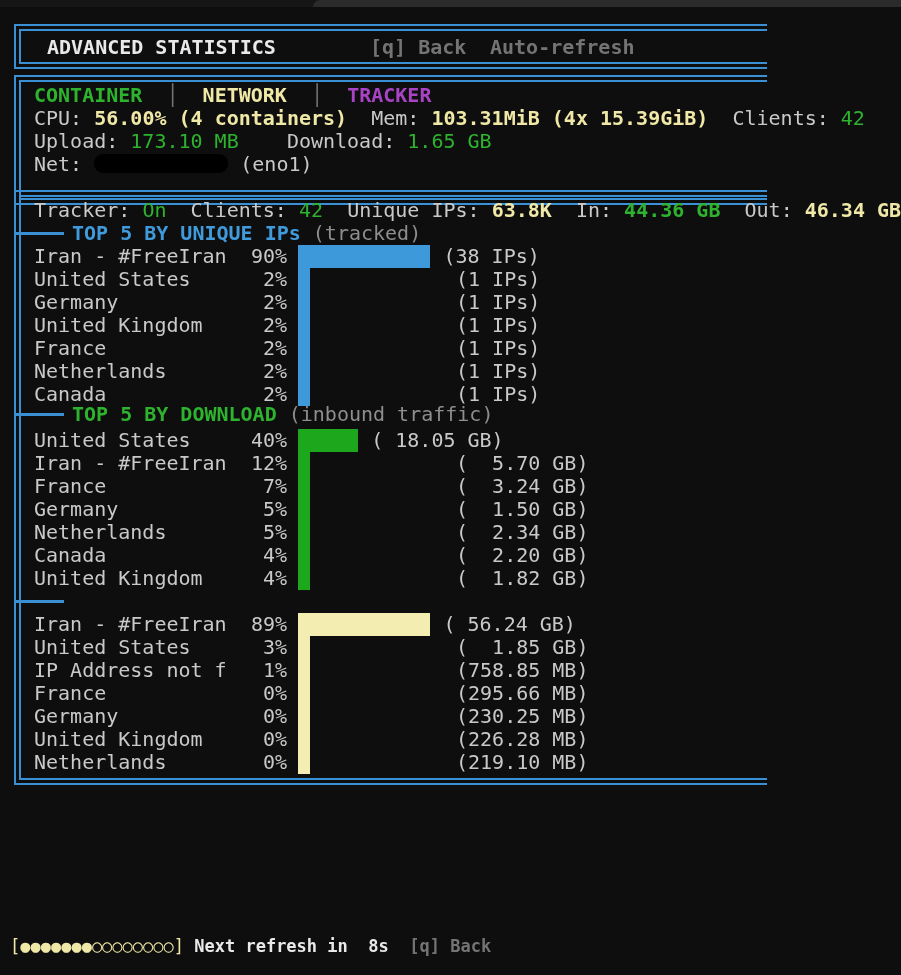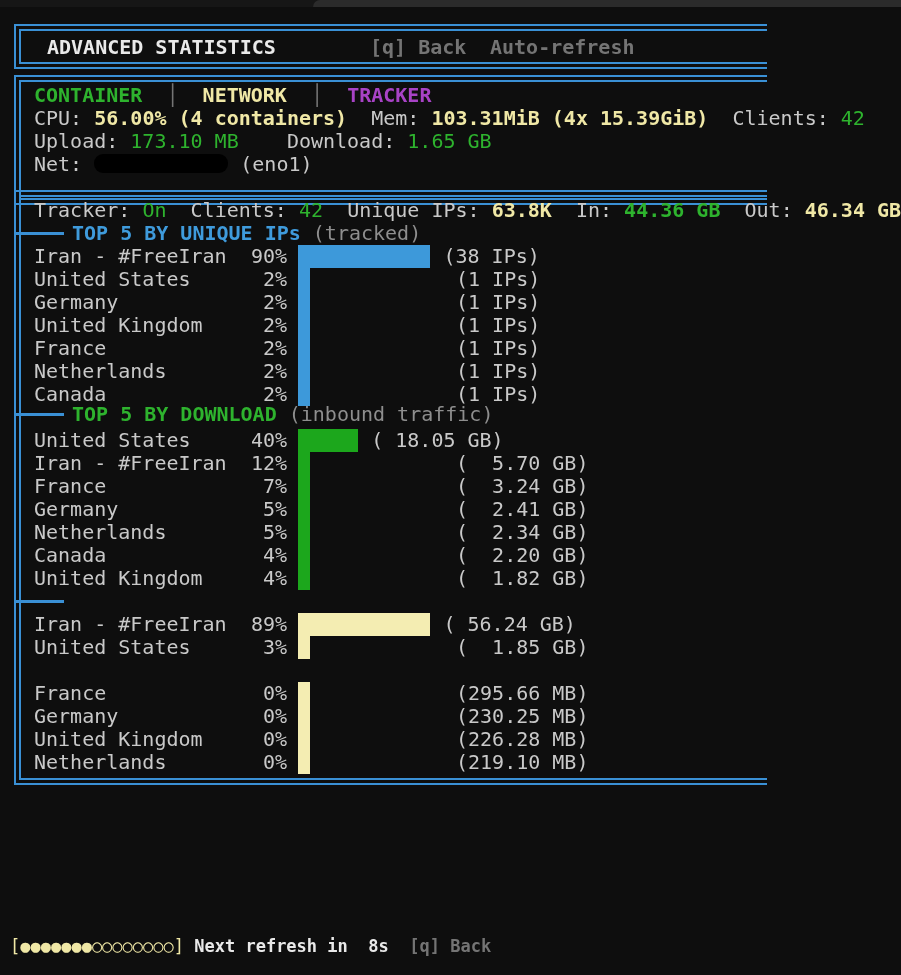--- a/index.html
+++ b/index.html
@@ -133,21 +133,21 @@
       <div class="crow" style="top: 278px;">
         <span class="lbl">France</span>
         <span class="pct">7%</span>
         <div class="bar" style="left: 277px; width: 12.04px; background: var(--green-bar);"></div>
         <span class="val" style="left: 435px;">(  3.24 GB)</span>
       </div>
       <div class="crow" style="top: 301px;">
         <span class="lbl">Germany</span>
         <span class="pct">5%</span>
         <div class="bar" style="left: 277px; width: 12.04px; background: var(--green-bar);"></div>
-        <span class="val" style="left: 435px;">(  2.41 GB)</span>
+        <span class="val" style="left: 435px;">(  1.50 GB)</span>
       </div>
       <div class="crow" style="top: 324px;">
         <span class="lbl">Netherlands</span>
         <span class="pct">5%</span>
         <div class="bar" style="left: 277px; width: 12.04px; background: var(--green-bar);"></div>
         <span class="val" style="left: 435px;">(  2.34 GB)</span>
       </div>
       <div class="crow" style="top: 347px;">
         <span class="lbl">Canada</span>
         <span class="pct">4%</span>
@@ -168,20 +168,26 @@
         <span class="pct">89%</span>
         <div class="bar" style="left: 277px; width: 132.44px; background: var(--cream-bar);"></div>
         <span class="val" style="left: 422.44px;">( 56.24 GB)</span>
       </div>
       <div class="crow" style="top: 439px;">
         <span class="lbl">United States</span>
         <span class="pct">3%</span>
         <div class="bar" style="left: 277px; width: 12.04px; background: var(--cream-bar);"></div>
         <span class="val" style="left: 435px;">(  1.85 GB)</span>
       </div>
+      <div class="crow" style="top: 462px;">
+        <span class="lbl">IP Address not f</span>
+        <span class="pct">1%</span>
+        <div class="bar" style="left: 277px; width: 12.04px; background: var(--cream-bar);"></div>
+        <span class="val" style="left: 435px;">(758.85 MB)</span>
+      </div>
       <div class="crow" style="top: 485px;">
         <span class="lbl">France</span>
         <span class="pct">0%</span>
         <div class="bar" style="left: 277px; width: 12.04px; background: var(--cream-bar);"></div>
         <span class="val" style="left: 435px;">(295.66 MB)</span>
       </div>
       <div class="crow" style="top: 508px;">
         <span class="lbl">Germany</span>
         <span class="pct">0%</span>
         <div class="bar" style="left: 277px; width: 12.04px; background: var(--cream-bar);"></div>

